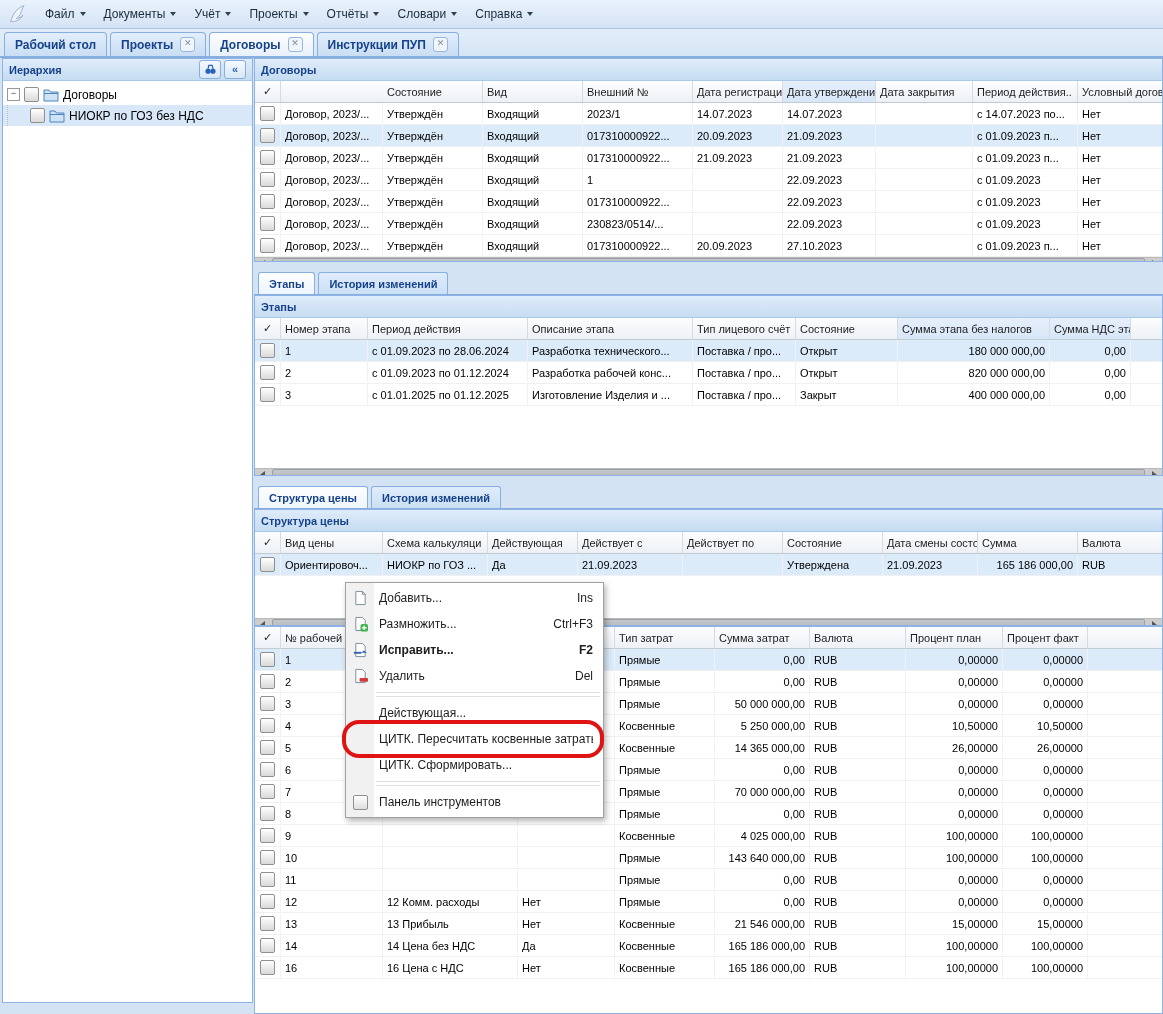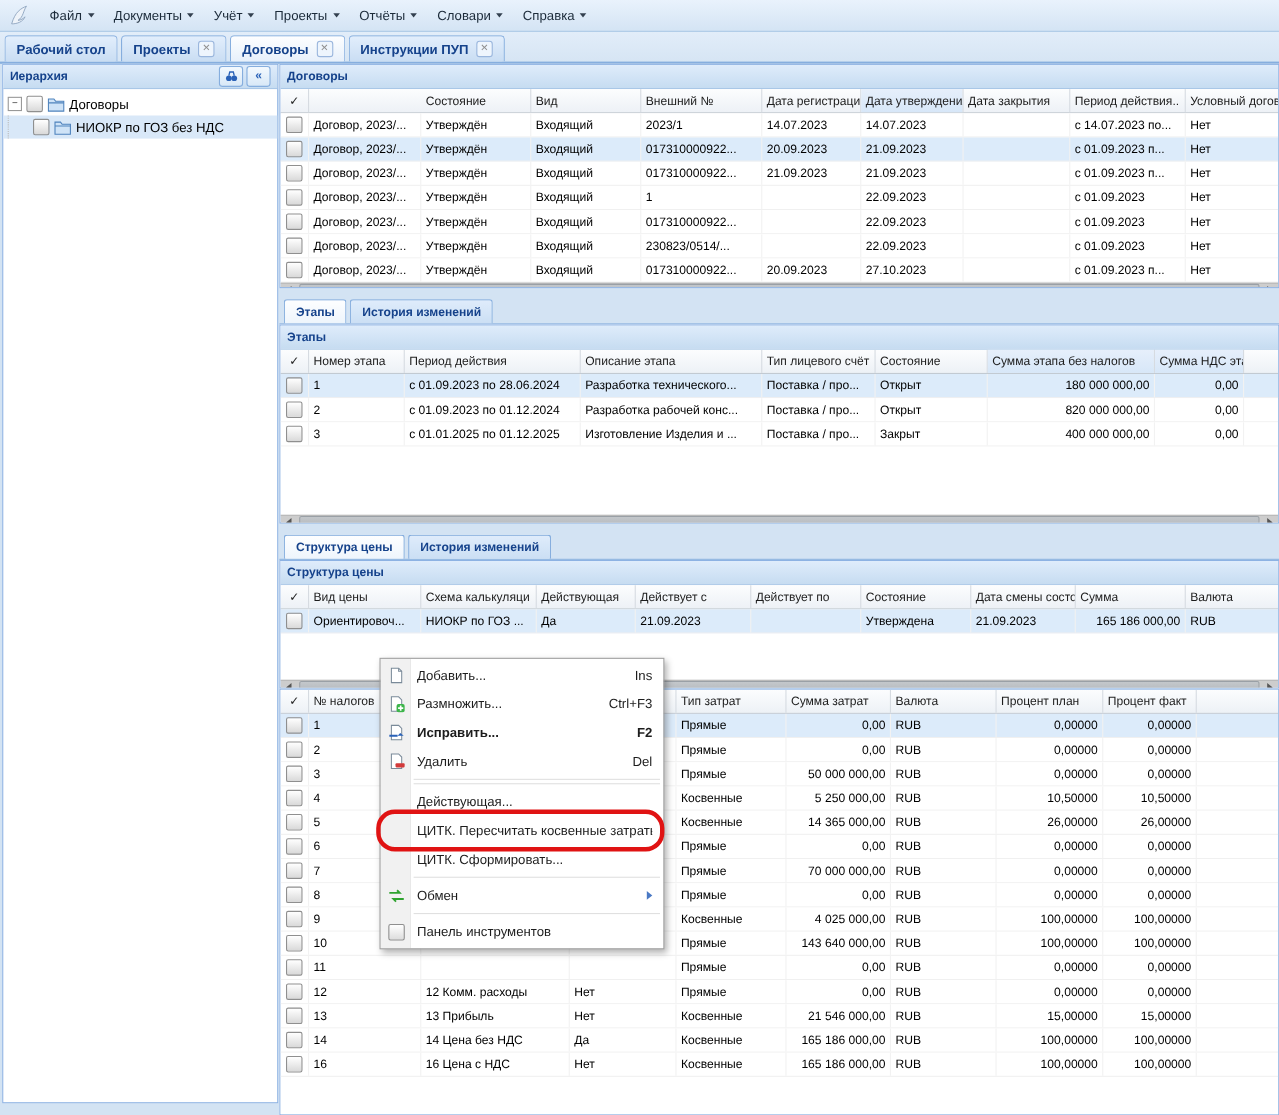--- a/index.html
+++ b/index.html
@@ -70,21 +70,21 @@
   #stages-filler{flex:0 0 62px;} #price-filler{flex:0 0 42px;} #calc-filler{flex:1;}
 
   
   .hsb{flex:0 0 12px;background:#cdcdcd;border-top:1px solid #b9b9b9;display:flex;align-items:center;}
   .hsb .arr{width:15px;height:12px;display:flex;align-items:center;justify-content:center;}
   .tri-l{width:0;height:0;border-top:4px solid transparent;border-bottom:4px solid transparent;border-right:5px solid #555;}
   .tri-r{width:0;height:0;border-top:4px solid transparent;border-bottom:4px solid transparent;border-left:5px solid #555;}
   .thumb{height:10px;background:linear-gradient(#c3c7cb,#b2b6ba);border:1px solid #9aa0a6;border-radius:2px;flex:1;margin:0 2px;}
 
   
-  #ctxmenu{position:absolute;left:345px;top:598px;width:257px;z-index:50;padding:2px 0;
+  #ctxmenu{position:absolute;left:345px;top:582px;width:257px;z-index:50;padding:2px 0;
            background:linear-gradient(90deg,#f1f1f1 0,#f1f1f1 27px,#e3e3e3 27px,#fff 28px,#fff 100%);
            border:1px solid #a2a2a2;box-shadow:2px 3px 6px rgba(0,0,0,.3);font-size:12px;}
   .mi{position:relative;display:flex;align-items:center;height:26px;padding:0 10px 0 5px;gap:10px;}
   .mi .ic{width:18px;flex:0 0 18px;display:flex;justify-content:center;align-items:center;}
   .mi .lbl{flex:1;white-space:nowrap;overflow:hidden;color:#1d1d1d;}
   .mi .sc{color:#1d1d1d;}
   .mi.bold .lbl,.mi.bold .sc{font-weight:bold;}
   .menu-sep{height:1px;background:#e0e0e0;margin:3px 3px 3px 30px;}
   .sub-arrow{width:0;height:0;border-top:4px solid transparent;border-bottom:4px solid transparent;border-left:5px solid #4a79c4;}
   .mcb{width:13px;height:13px;border:1px solid #8f8f8f;border-radius:2px;background:linear-gradient(#fff,#ddd);}
@@ -443,21 +443,21 @@
         <span class="arr">
             <span class="tri-r"></span>
           </span>
       </div>
     </div>
 
     <div class="section" id="sec-calc">
       <div class="tbl">
           <div class="trh">
             <div class="th ccell" style="width: 26px; flex: 0 0 26px;">✓</div>
-            <div class="th" style="width: 102px; flex: 0 0 102px;">№ налогов</div>
+            <div class="th" style="width: 102px; flex: 0 0 102px;">№ рабочей</div>
             <div class="th" style="width: 135px; flex: 0 0 135px;"></div>
             <div class="th" style="width: 97px; flex: 0 0 97px;"></div>
             <div class="th" style="width: 100px; flex: 0 0 100px;">Тип затрат</div>
             <div class="th" style="width: 95px; flex: 0 0 95px;">Сумма затрат</div>
             <div class="th" style="width: 96px; flex: 0 0 96px;">Валюта</div>
             <div class="th" style="width: 97px; flex: 0 0 97px;">Процент план</div>
             <div class="th" style="width: 85px; flex: 0 0 85px;">Процент факт</div>
             <div class="th" style="width: 75px; flex: 0 0 75px;"></div>
           </div>
           <div class="tr selected">
@@ -727,29 +727,20 @@
       <div class="mi">
         <span class="ic"></span>
         <span class="lbl">ЦИТК. Пересчитать косвенные затраты...</span>
         <div class="red-ring"></div>
       </div>
       <div class="mi">
         <span class="ic"></span>
         <span class="lbl">ЦИТК. Сформировать...</span>
       </div>
       <div class="menu-sep"></div>
-      <div class="mi">
-        <span class="ic">
-          <svg width="15" height="15" viewBox="0 0 16 16">
-            <path d="M1 5h10l-2.5-2.5M15 11H5l2.5 2.5" fill="none" stroke="#2fa32f" stroke-width="1.8"></path>
-          </svg>
-        </span>
-        <span class="lbl">Обмен</span>
-        <span class="sub-arrow"></span>
-      </div>
       <div class="menu-sep"></div>
       <div class="mi">
         <span class="ic">
           <span class="mcb"></span>
         </span>
         <span class="lbl">Панель инструментов</span>
       </div>
     </div>
 
 </div>

